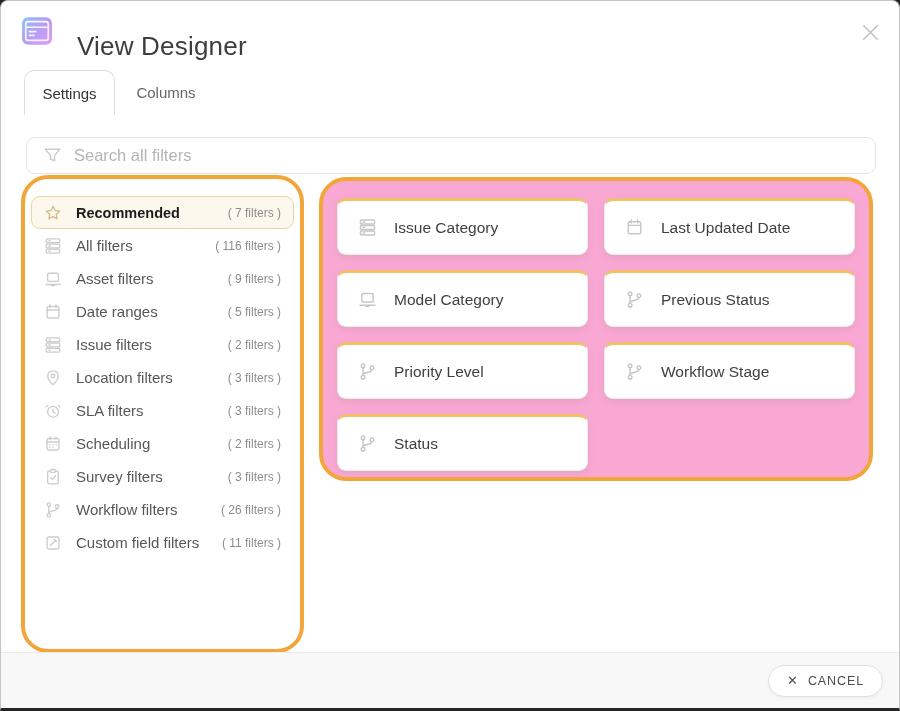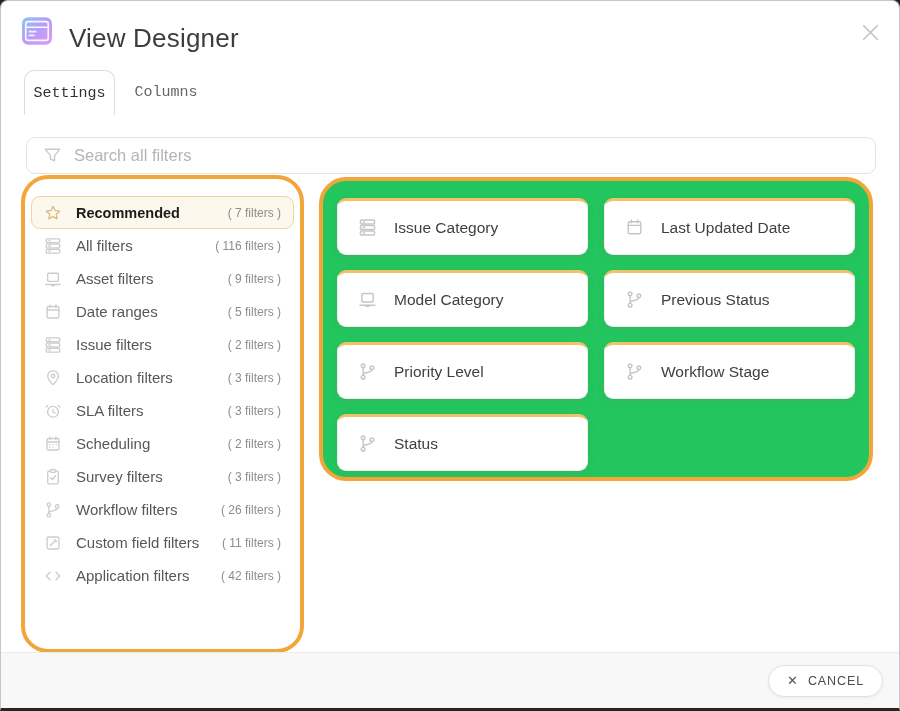--- a/index.html
+++ b/index.html
@@ -20,34 +20,34 @@
     width:900px;height:711px;
     background:#fff;
     border:1px solid #c6c6c6;
     border-bottom:3px solid #262626;
     border-radius:8px 8px 0 0;
   }
   
   .app-icon{position:absolute;left:21px;top:16px;width:30px;height:28px;display:block;}
   .app-icon svg{width:100%;height:100%;display:block;}
   .title{
-    position:absolute;left:60px;top:14px;margin:8px;
+    position:absolute;left:60px;top:14px;margin:16px;
     font-size:26px;font-weight:400;color:#3d3d3d;letter-spacing:.2px;
   }
   .close-btn{
     position:absolute;right:17px;top:19px;width:24px;height:24px;
     background:none;border:none;padding:0;cursor:pointer;color:#c3c3c3;
     display:flex;align-items:center;justify-content:center;
   }
   .close-btn svg{width:19px;height:19px;}
   
   .tab{
     position:absolute;top:69px;height:45px;
     display:flex;align-items:center;justify-content:center;
-    font-size:15px;cursor:pointer;font-family:Liberation Mono, monospace;
+    font-size:15px;cursor:pointer;
   }
   .tab-active{
     left:23px;width:91px;
     background:#fff;border:1px solid #dcdcdc;border-bottom:none;
     border-radius:10px 10px 0 0;color:#333;
   }
   .tab-inactive{left:114px;width:102px;color:#666;}
   
   .search{
     position:absolute;left:25px;top:136px;width:850px;height:37px;
@@ -78,21 +78,21 @@
   .icon svg{width:100%;height:100%;display:block;}
   .side-item .icon{margin-right:14px;}
   .side-item.selected .icon{color:#D9BD85;}
   .side-label{font-size:15px;color:#575757;white-space:nowrap;}
   .side-item.selected .side-label{font-weight:700;color:#1c1c1c;font-size:14.5px;}
   .side-count{margin-left:auto;font-size:12px;color:#8d8d8d;white-space:pre;}
   
   .cards{
     position:absolute;left:318px;top:176px;width:554px;height:304px;
     border:4px solid var(--accent);border-radius:27px;
-    padding:17px 14px;background:#22c55e;
+    padding:17px 14px;background:#f9a8d4;
     display:grid;grid-template-columns:1fr 1fr;gap:15px 16px;align-content:start;
   }
   .card{
     height:57px;background:#fff;
     border:1px solid #ededed;border-top:3px solid var(--card-top);
     border-radius:9px;display:flex;align-items:center;
     padding:0 20px;gap:17px;cursor:pointer;
     box-shadow:0 3px 7px rgba(135,120,90,.14);
   }
   .card .icon{width:19px;height:19px;color:#c6c6c6;}
@@ -281,30 +281,20 @@
     <span class="icon">
           <svg viewBox="0 0 16 16" fill="none" stroke="currentColor" stroke-width="1.2" stroke-linecap="round" stroke-linejoin="round">
             <rect x="2.7" y="2.7" width="10.6" height="10.6" rx="1.5"></rect>
             <path d="M5.7 10.3 10.3 5.7"></path>
             <path d="M9.3 4.9 11.1 6.7"></path>
           </svg>
         </span>
     <span class="side-label">Custom field filters</span>
     <span class="side-count">( 11 filters )</span>
   </div>
-      <div class="side-item">
-    <span class="icon">
-          <svg viewBox="0 0 16 16" fill="none" stroke="currentColor" stroke-width="1.2" stroke-linecap="round" stroke-linejoin="round">
-            <path d="M5.3 4.7 2 8l3.3 3.3"></path>
-            <path d="M10.7 4.7 14 8l-3.3 3.3"></path>
-          </svg>
-        </span>
-    <span class="side-label">Application filters</span>
-    <span class="side-count">( 42 filters )</span>
-  </div>
     </div>
 
   <div class="cards" id="cards">
       <div class="card">
     <span class="icon">
           <svg viewBox="0 0 16 16" fill="none" stroke="currentColor" stroke-width="1.2" stroke-linecap="round" stroke-linejoin="round">
             <rect x="2" y="1.7" width="12" height="3.4" rx="1"></rect>
             <rect x="2" y="6.3" width="12" height="3.4" rx="1"></rect>
             <rect x="2" y="10.9" width="12" height="3.4" rx="1"></rect>
             <line x1="4.3" y1="3.4" x2="5.6" y2="3.4"></line>

